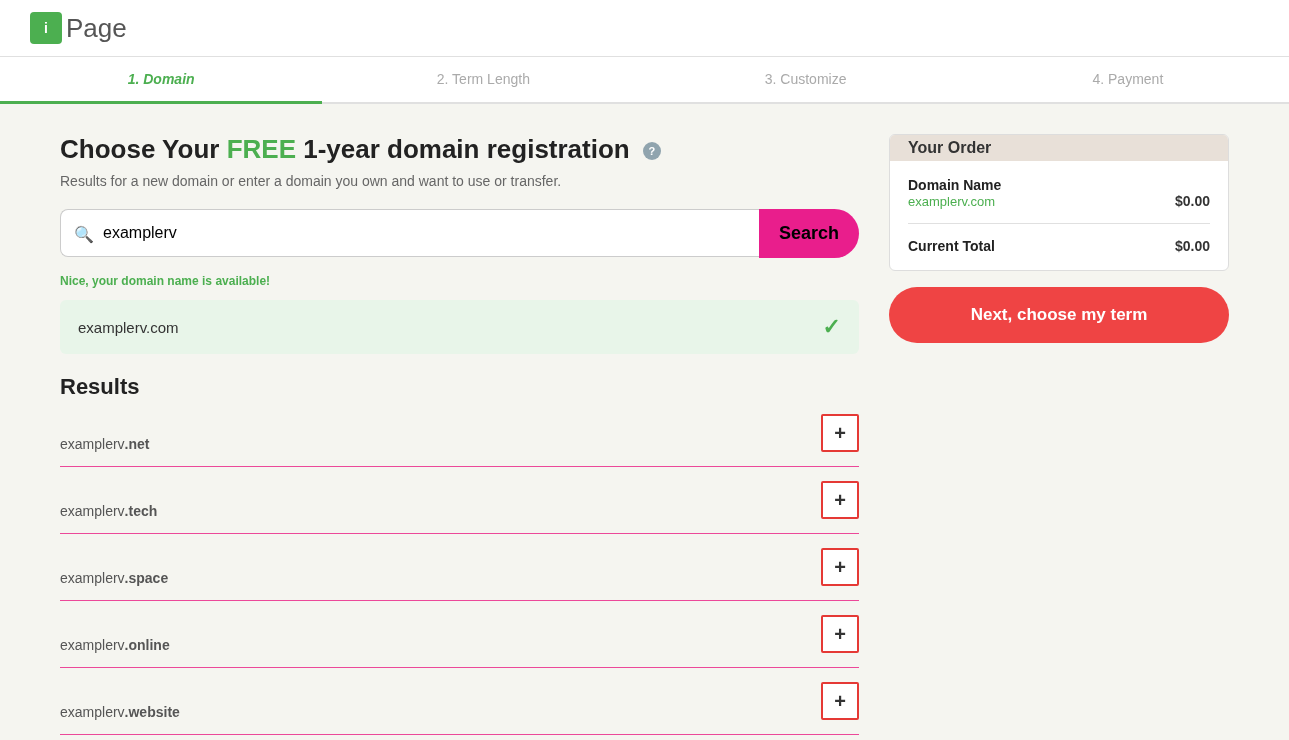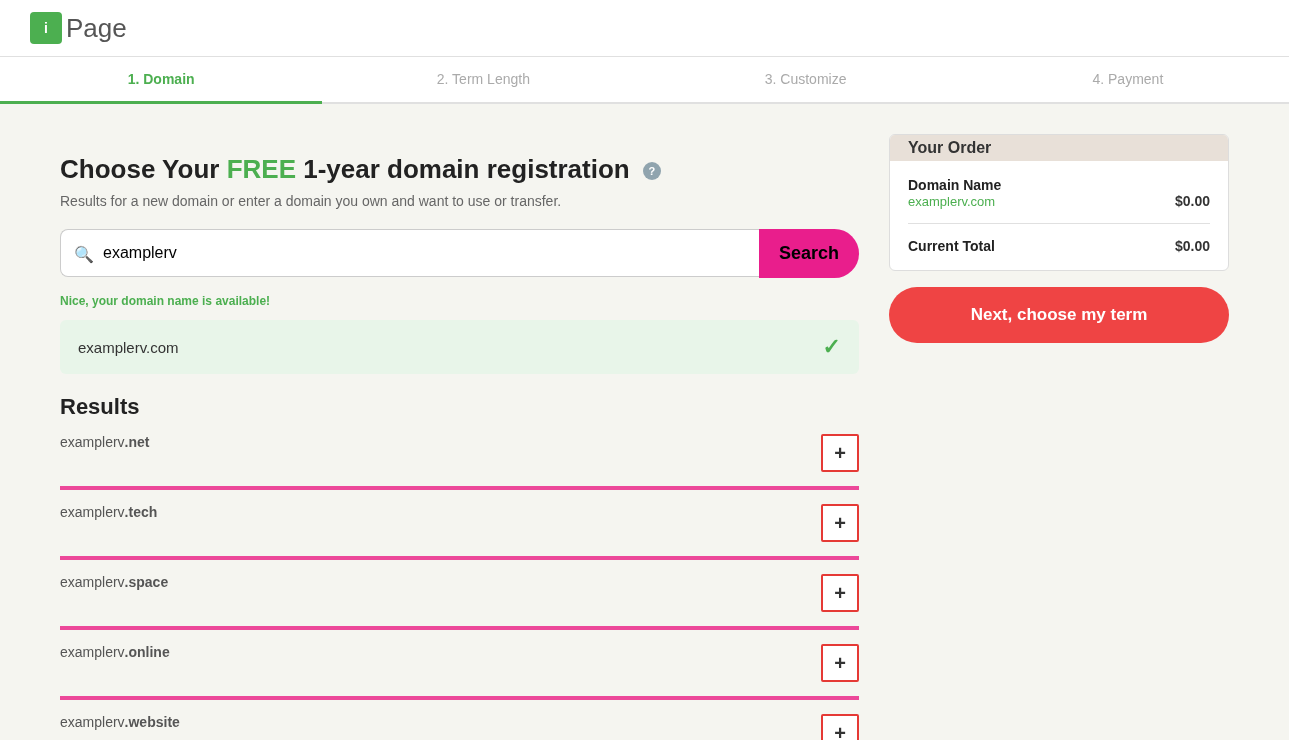--- a/index.html
+++ b/index.html
@@ -7,50 +7,50 @@
 
     
     .header { background: #fff; padding: 12px 30px; border-bottom: 1px solid #e0e0e0; }
     .logo { display: flex; align-items: center; gap: 4px; }
     .logo-icon { width: 32px; height: 32px; background: #4caf50; border-radius: 4px; display: flex; align-items: center; justify-content: center; color: white; font-weight: bold; font-size: 14px; }
     .logo-text { font-size: 26px; color: #555; font-weight: 400; }
 
     
     .steps-nav { background: #fff; border-bottom: 2px solid #e0e0e0; display: flex; }
     .step { flex: 1; padding: 14px 20px; font-size: 14px; color: #aaa; text-align: center; position: relative; }
-    .step.active { color: #4caf50; font-weight: 600; border-bottom: 3px solid #4caf50; margin-bottom: -2px; }
+    .step.active { color: #4caf50; font-weight: 600; border-bottom: 3px solid #4caf50; margin-bottom: -2px; font-style: italic; }
 
     
     .main { display: flex; padding: 30px 60px; gap: 30px; max-width: 1289px; margin: 0 auto; }
     .content { flex: 1; }
     .sidebar { width: 340px; flex-shrink: 0; }
 
     
-    .page-title { font-size: 26px; font-weight: 700; color: #222; margin-bottom: 8px; margin-top: 20px; }
+    .page-title { font-size: 26px; font-weight: 700; color: #222; margin-bottom: 8px; }
     .page-title .free { color: #4caf50; }
     .page-subtitle { font-size: 14px; color: #666; margin-bottom: 20px; }
 
     
     .search-bar { display: flex; gap: 0; margin-bottom: 16px; }
     .search-input-wrapper { flex: 1; position: relative; }
     .search-icon { position: absolute; left: 14px; top: 50%; transform: translateY(-50%); color: #aaa; font-size: 16px; }
     .search-input { width: 100%; padding: 14px 14px 14px 42px; font-size: 16px; border: 1px solid #ccc; border-right: none; border-radius: 8px 0 0 8px; background: #fff; outline: none; }
     .search-button { background: #e91e8c; color: #000000; border: none; padding: 14px 20px; border-radius: 0 30px 30px 0; font-size: 18px; font-weight: 600; cursor: pointer; white-space: nowrap; }
 
     
     .available-msg { color: #4caf50; font-size: 12px; font-weight: 600; margin-bottom: 12px; }
 
     
     .domain-result { background: #e8f5e9; border-radius: 6px; padding: 14px 18px; display: flex; align-items: center; justify-content: space-between; margin-bottom: 20px; }
     .domain-result-name { font-size: 15px; color: #333; }
     .domain-result-check { color: #4caf50; font-size: 22px; font-weight: bold; }
 
     
     .results-title { font-size: 22px; font-weight: 700; color: #222; }
-    .result-item { display: flex; align-items: flex-start; justify-content: space-between; padding: 14px 0; border-bottom: 4px solid #ec4899; }
+    .result-item { display: flex; align-items: flex-end; justify-content: space-between; padding: 14px 0; border-bottom: 1px solid #ec4899; }
     .result-item-name { font-size: 14px; color: #555; }
     .result-item-name .domain-base { color: #555; }
     .result-item-name .domain-ext { color: #555; font-weight: 600; }
     .add-button { width: 38px; height: 38px; border: 2px solid #e91e8c; background: #fff; color: #333; font-size: 20px; font-weight: bold; cursor: pointer; display: flex; align-items: center; justify-content: center; border-radius: 2px; }
 
     
     .order-box { border: 1px solid #ddd; border-radius: 6px; overflow: hidden; background: #fff; margin-bottom: 16px; }
     .order-box-header { background: #e8e0d8; padding: 4px 18px; font-size: 16px; font-weight: 600; color: #333; }
     .order-box-body { padding: 16px 18px; }
     .order-row { display: flex; justify-content: space-between; align-items: flex-end; margin-bottom: 14px; }

